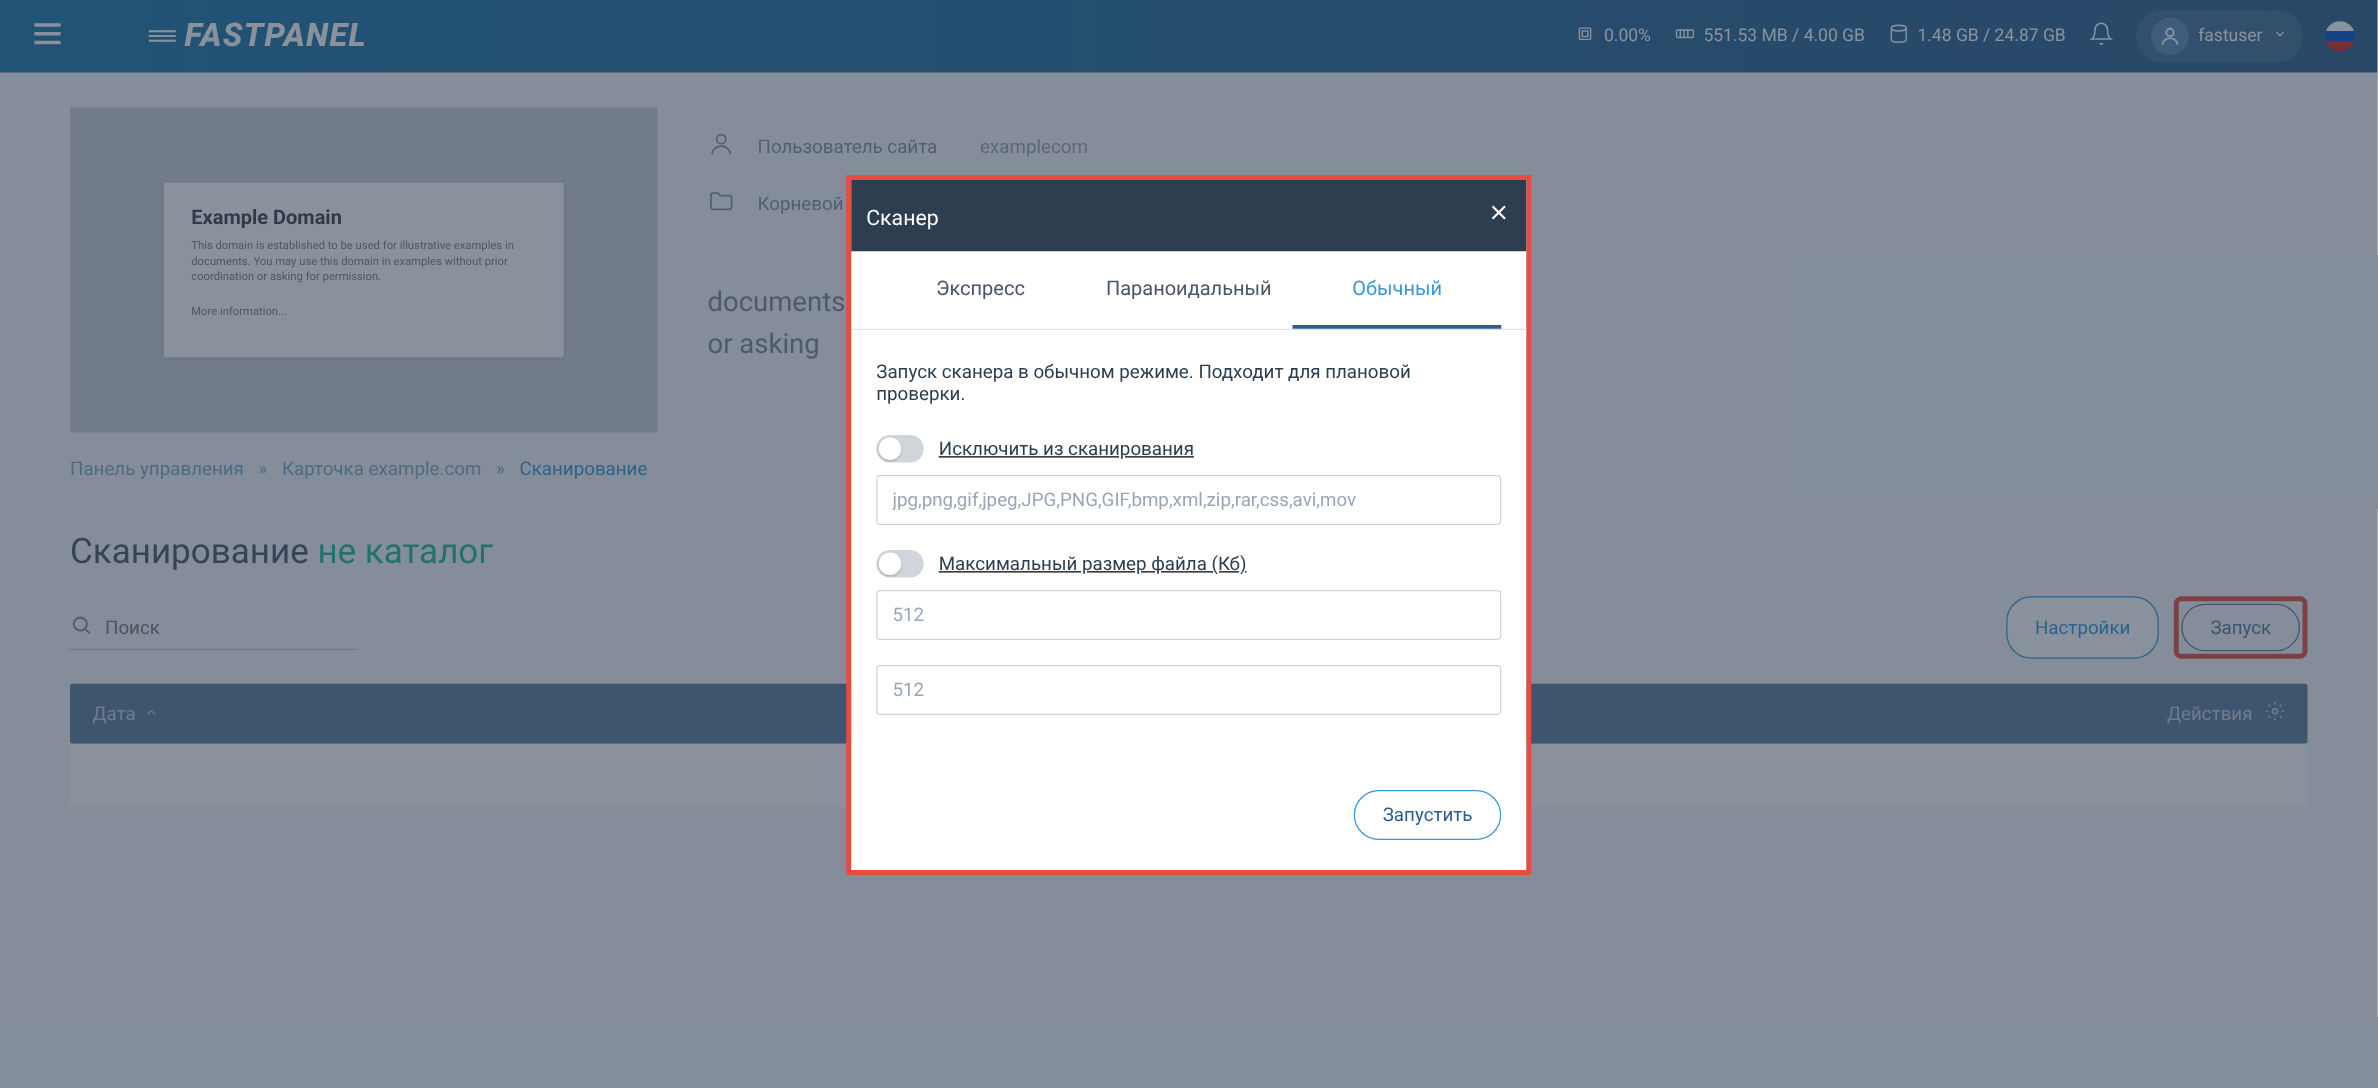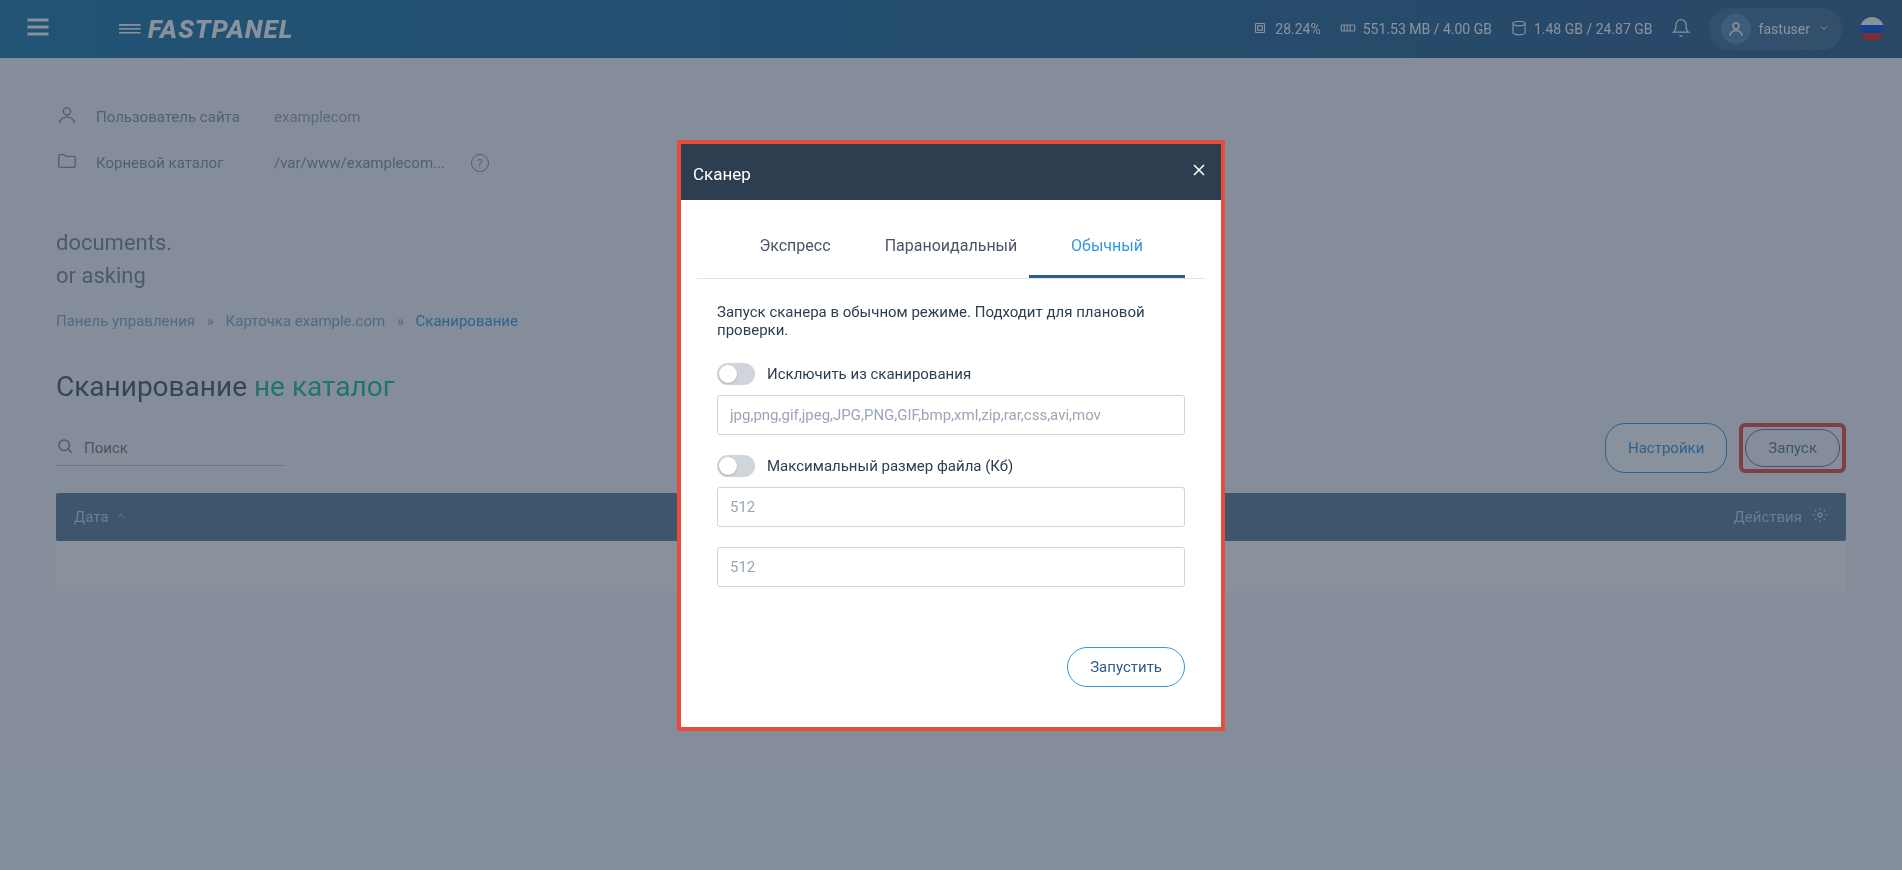--- a/index.html
+++ b/index.html
@@ -62,27 +62,27 @@
 .th-actions { margin-left: auto; display: flex; align-items: center; gap: 10px; }
 .tbody { height: 50px; background: #fff; border-radius: 0 0 2px 2px; }
 
 
 .overlay { position: absolute; inset: 0; background: rgba(40,55,75,0.55); display: flex; align-items: flex-start; justify-content: center; padding-top: 140px; }
 .modal-wrap { border: 4px solid #e74c3c; }
 .modal { width: 540px; background: #fff; border-radius: 0; }
 .modal-head { background: #2c3e50; color: #fff; padding: 16px 12px; display: flex; align-items: flex-end; font-size: 17px; }
 .modal-close { margin-left: auto; cursor: pointer; }
 .modal-close svg { width: 20px; height: 20px; }
-.modal-body { padding: 16px; }
+.modal-body { padding: 0; }
 .tabs { display: flex; border-bottom: 1px solid #e0e4e8; padding: 0 20px; }
 .tab { flex: 1; text-align: center; padding: 20px 0; font-size: 16px; color: #4a5568; cursor: pointer; border-bottom: 3px solid transparent; }
 .tab.active { color: #3498db; border-bottom: 3px solid #2c5d8f; }
 .modal-content { padding: 24px 20px; }
 .modal-desc { font-size: 15px; color: #2c3e50; margin-bottom: 24px; }
-.field-group { margin-bottom: 20px; }
+.field-group { margin-bottom: 20px; text-decoration: underline; }
 .field-label { display: flex; align-items: center; gap: 12px; font-size: 15px; color: #2c3e50; margin-bottom: 10px; }
 .toggle { width: 38px; height: 22px; background: #d0d5db; border-radius: 11px; position: relative; cursor: pointer; }
 .toggle::after { content: ''; position: absolute; width: 18px; height: 18px; background: #fff; border-radius: 50%; top: 2px; left: 2px; box-shadow: 0 1px 2px rgba(0,0,0,0.2); }
 .field-input { width: 100%; border: 1px solid #d0d5db; border-radius: 3px; padding: 10px 12px; font-size: 15px; color: #4a5568; outline: none; background: #fff; }
 .field-input::placeholder { color: #9aa5b5; }
 .modal-footer { padding: 16px 20px 24px; display: flex; justify-content: flex-end; }
 .btn-run { border: 1.5px solid #3498db; color: #2c5d8f; background: #fff; border-radius: 20px; padding: 10px 22px; font-size: 15px; cursor: pointer; }
 </style>
 </head>
 <body>
@@ -98,21 +98,21 @@
   <div class="logo">
     <span class="logo-icon">≡≡</span>
     <span>FASTPANEL</span>
   </div>
   <div class="header-right">
     <div class="stat">
       <span><svg viewBox="0 0 24 24" fill="none" stroke="#fff" stroke-width="1.5">
             <rect x="6" y="6" width="12" height="12" rx="1"></rect>
             <rect x="9" y="9" width="6" height="6"></rect>
           </svg></span>
-      <span>28.24%</span>
+      <span>0.00%</span>
     </div>
     <div class="stat">
       <span><svg viewBox="0 0 24 24" fill="none" stroke="#fff" stroke-width="1.5">
             <rect x="3" y="8" width="18" height="8" rx="1"></rect>
             <line x1="7" y1="8" x2="7" y2="16"></line>
             <line x1="11" y1="8" x2="11" y2="16"></line>
             <line x1="15" y1="8" x2="15" y2="16"></line>
           </svg></span>
       <span>551.53 MB / 4.00 GB</span>
     </div>
@@ -139,20 +139,27 @@
       <span>fastuser</span>
       <span><svg width="12" height="12" viewBox="0 0 24 24" fill="none" stroke="#fff" stroke-width="2">
             <polyline points="6 9 12 15 18 9"></polyline>
           </svg></span>
     </div>
     <div class="flag"></div>
   </div>
 </div>
 
 <div class="info-section">
+  <div class="preview">
+    <div class="preview-card">
+      <h3>Example Domain</h3>
+      <p>This domain is established to be used for illustrative examples in documents. You may use this domain in examples without prior coordination or asking for permission.</p>
+      <a>More information...</a>
+    </div>
+  </div>
   <div class="info-rows">
     <div class="info-row">
       <span><svg viewBox="0 0 24 24" fill="none" stroke="#8191a5" stroke-width="1.5">
             <circle cx="12" cy="8" r="4"></circle>
             <path d="M4 21c0-4 4-7 8-7s8 3 8 7"></path>
           </svg></span>
       <span class="info-label">Пользователь сайта</span>
       <span class="info-value strong">examplecom</span>
     </div>
     <div class="info-row">

